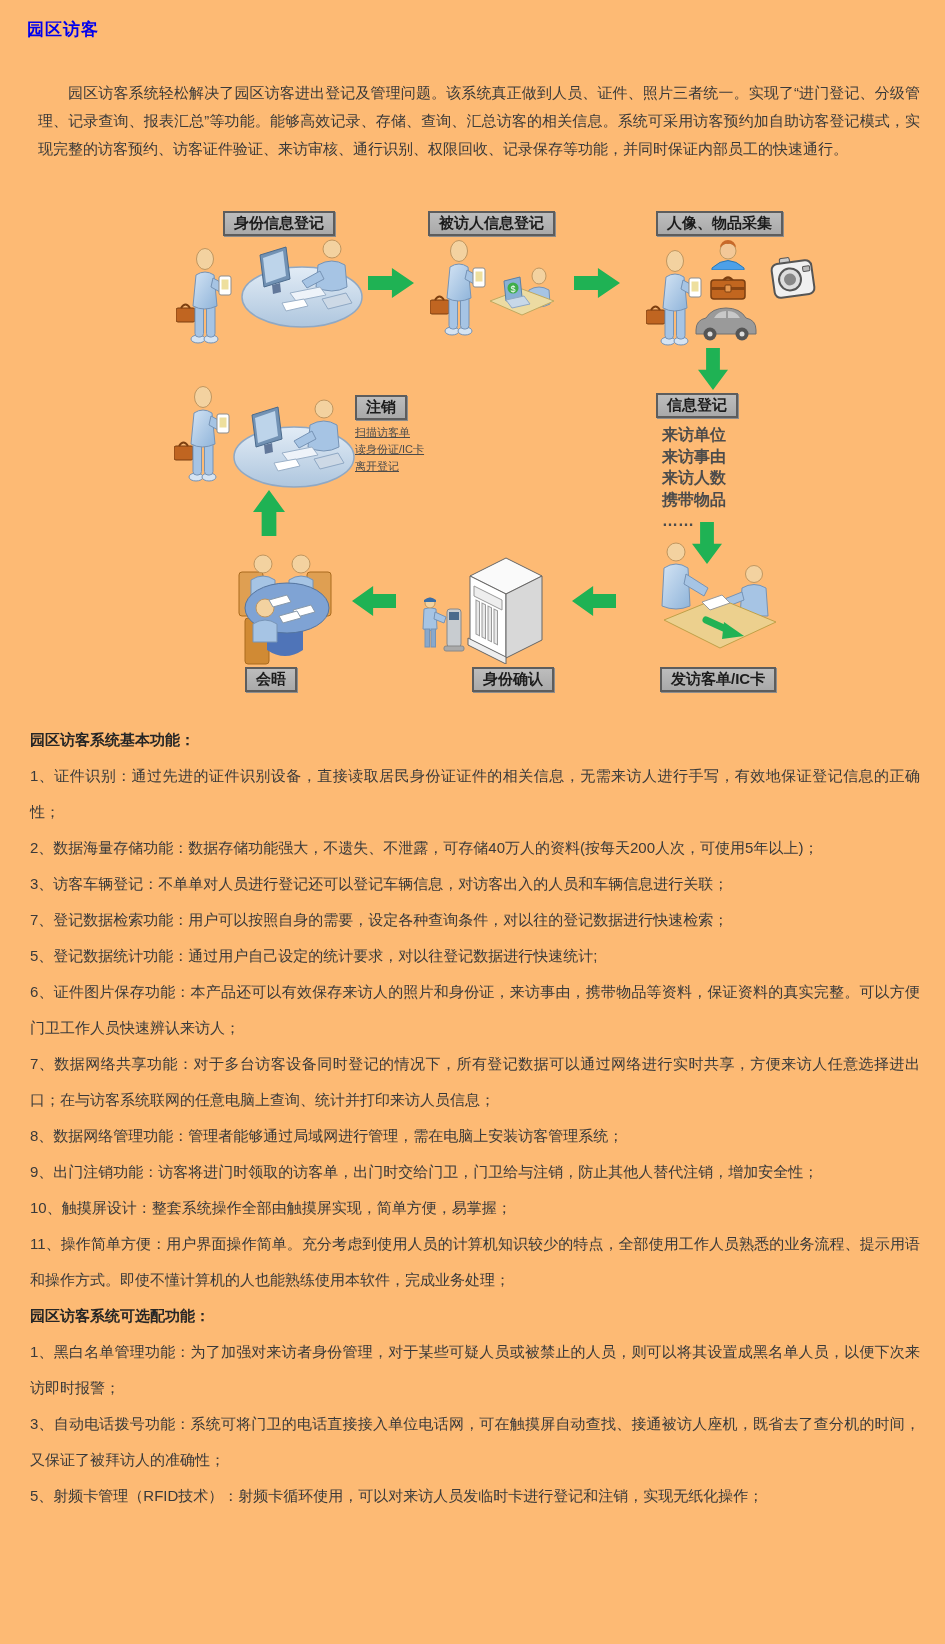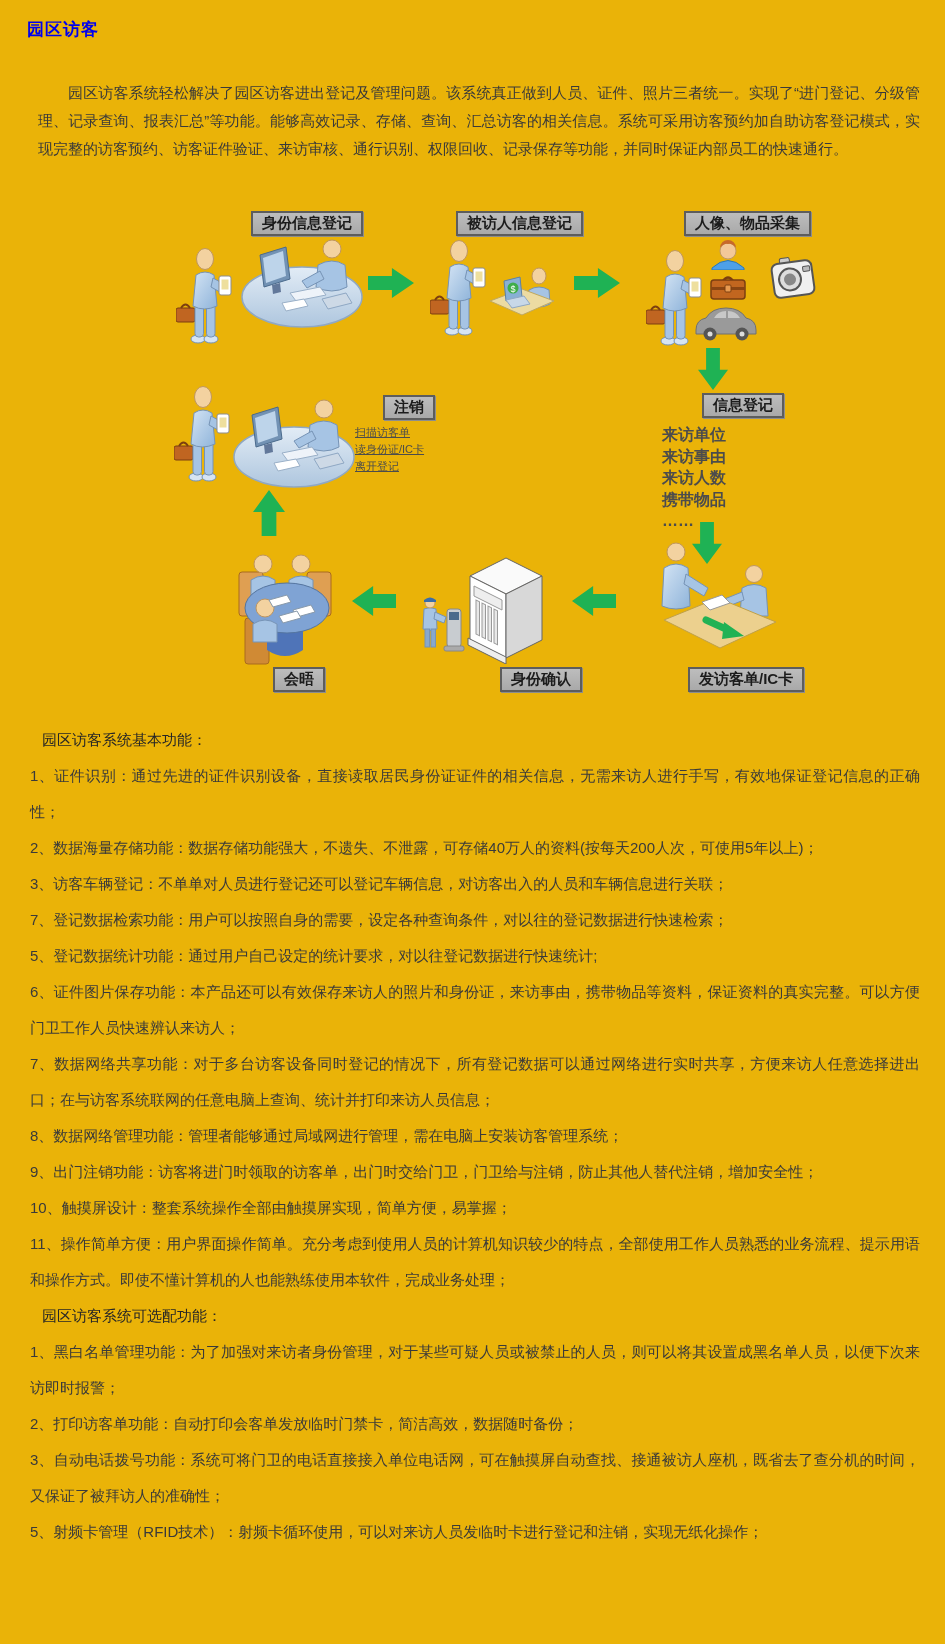--- a/index.html
+++ b/index.html
@@ -1,39 +1,39 @@
 <!DOCTYPE html>
 <html><head>
 <meta charset="utf-8">
 <style>
   * { box-sizing: border-box; }
   html,body { margin:0; padding:0; background:#ffffff; }
   body { font-family:"Liberation Sans","DejaVu Sans",sans-serif; }
-  .page { position:relative; width:945px; min-height:1644px; margin:0 auto; background:#eab308; overflow:hidden; }
+  .page { position:relative; width:945px; min-height:1644px; margin:0 auto; background:#fdba74; overflow:hidden; }
   .title { margin:18px 0 0 27px; font-size:17px; font-weight:bold; color:#0000EE; letter-spacing:1px; }
   .intro { margin:38px 25px 0 38px; font-size:15px; line-height:28px; color:#3a3a3a; text-align:justify; text-indent:2em; }
 
   
   .diagram { position:relative; height:510px; margin-top:27px; }
   .dlabel { position:absolute; background:linear-gradient(#bdbdbd,#a9a9a9); border:2px solid #5d5d5d;
             color:#1c1c1c; font-size:15px; font-weight:bold; padding:1px 9px; white-space:nowrap;
-            box-shadow:1px 1px 0 #8d8d8d;margin-left:28px; }
+            box-shadow:1px 1px 0 #8d8d8d; }
   .fig { position:absolute; }
   .arrow { position:absolute; background:#1fb254; }
   .ar { clip-path:polygon(0 27%,52% 27%,52% 0,100% 50%,52% 100%,52% 73%,0 73%); }
   .al { clip-path:polygon(100% 27%,48% 27%,48% 0,0 50%,48% 100%,48% 73%,100% 73%); }
   .ad { clip-path:polygon(27% 0,73% 0,73% 52%,100% 52%,50% 100%,0 52%,27% 52%); }
   .au { clip-path:polygon(27% 100%,73% 100%,73% 48%,100% 48%,50% 0,0 48%,27% 48%); }
   .note { position:absolute; font-size:11px; line-height:17px; color:#4c4c4c;text-decoration:underline; }
   .ilist { position:absolute; font-size:16px; line-height:21.5px; color:#4c4c4c;font-weight:bold; }
 
   
   .features { margin:22px 25px 0 30px; }
   .features p { margin:0; font-size:15px; line-height:36px; color:#3a3a3a; text-align:justify; }
-  p.sec-heading { font-weight:normal; color:#262626;margin-left:12px; }
+  p.sec-heading { font-weight:bold; color:#262626; }
   .defs-holder { position:absolute; width:0; height:0; overflow:hidden; }
 </style>
 </head>
 <body>
 
 <svg class="defs-holder" aria-hidden="true">
   <defs>
     <linearGradient id="gB" x1="0" y1="0" x2="1" y2="1">
       <stop offset="0" stop-color="#d4e4f4"></stop>
         <stop offset="1" stop-color="#8fb4da"></stop>
@@ -153,21 +153,21 @@
       <polygon points="42,68 64,64 68,71 46,76" fill="#ffffff" stroke="#9ab0c8"></polygon>
       <polygon points="82,64 106,58 112,68 88,74" fill="#cdd9e6" stroke="#8fa8c4"></polygon>
     </svg>
     <div class="dlabel" style="left:355px;top:205px">注销</div>
     <div class="note" style="left:355px;top:234px">
       <div>扫描访客单</div>
       <div>读身份证/IC卡</div>
       <div>离开登记</div>
     </div>
 
-    <div class="dlabel" style="left:674px;top:203px">信息登记</div>
+    <div class="dlabel" style="left:656px;top:203px">信息登记</div>
     <div class="ilist" style="left:662px;top:234px">
       <div>来访单位</div>
       <div>来访事由</div>
       <div>来访人数</div>
       <div>携带物品</div>
       <div>……</div>
     </div>
 
     <div class="arrow au" style="left:253px;top:300px;width:32px;height:46px"></div>
     <div class="arrow ad" style="left:692px;top:332px;width:30px;height:42px"></div>
@@ -245,18 +245,17 @@
     <p>7、数据网络共享功能：对于多台访客设备同时登记的情况下，所有登记数据可以通过网络进行实时共享，方便来访人任意选择进出口；在与访客系统联网的任意电脑上查询、统计并打印来访人员信息；</p>
     <p>8、数据网络管理功能：管理者能够通过局域网进行管理，需在电脑上安装访客管理系统；</p>
     <p>9、出门注销功能：访客将进门时领取的访客单，出门时交给门卫，门卫给与注销，防止其他人替代注销，增加安全性；</p>
     <p>10、触摸屏设计：整套系统操作全部由触摸屏实现，简单方便，易掌握；</p>
     <p>11、操作简单方便：用户界面操作简单。充分考虑到使用人员的计算机知识较少的特点，全部使用工作人员熟悉的业务流程、提示用语和操作方式。即使不懂计算机的人也能熟练使用本软件，完成业务处理；</p>
   </section>
 
   <section class="features" style="margin-top:0">
     <p class="sec-heading">园区访客系统可选配功能：</p>
     <p>1、黑白名单管理功能：为了加强对来访者身份管理，对于某些可疑人员或被禁止的人员，则可以将其设置成黑名单人员，以便下次来访即时报警；</p>
-    <p>2、打印访客单功能：自动打印会客单发放临时门禁卡，简洁高效，数据随时备份；</p>
     <p>3、自动电话拨号功能：系统可将门卫的电话直接接入单位电话网，可在触摸屏自动查找、接通被访人座机，既省去了查分机的时间，又保证了被拜访人的准确性；</p>
     <p>5、射频卡管理（RFID技术）：射频卡循环使用，可以对来访人员发临时卡进行登记和注销，实现无纸化操作；</p>
   </section>
 
 </div>
 
 </body></html>

